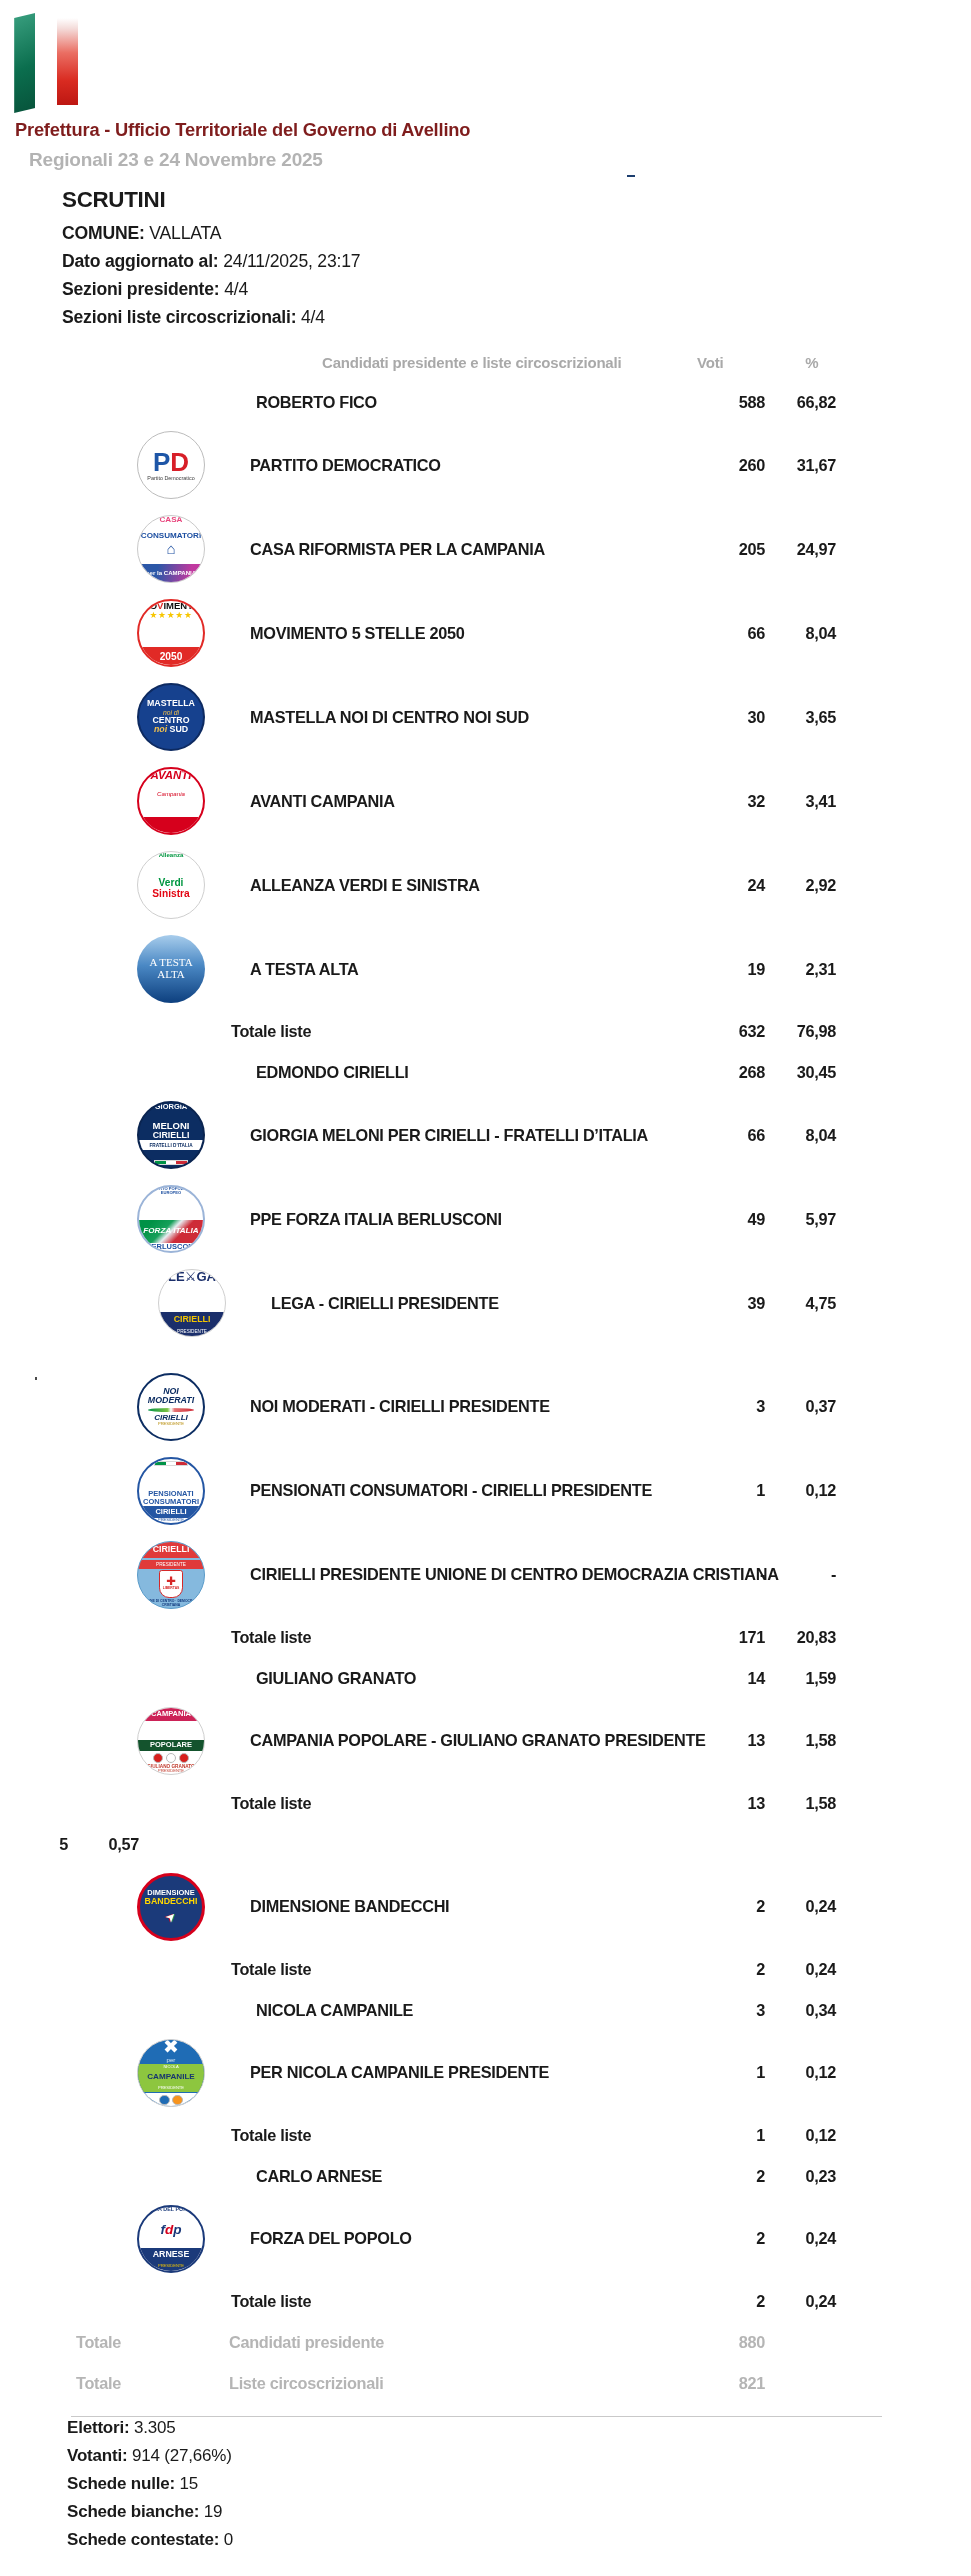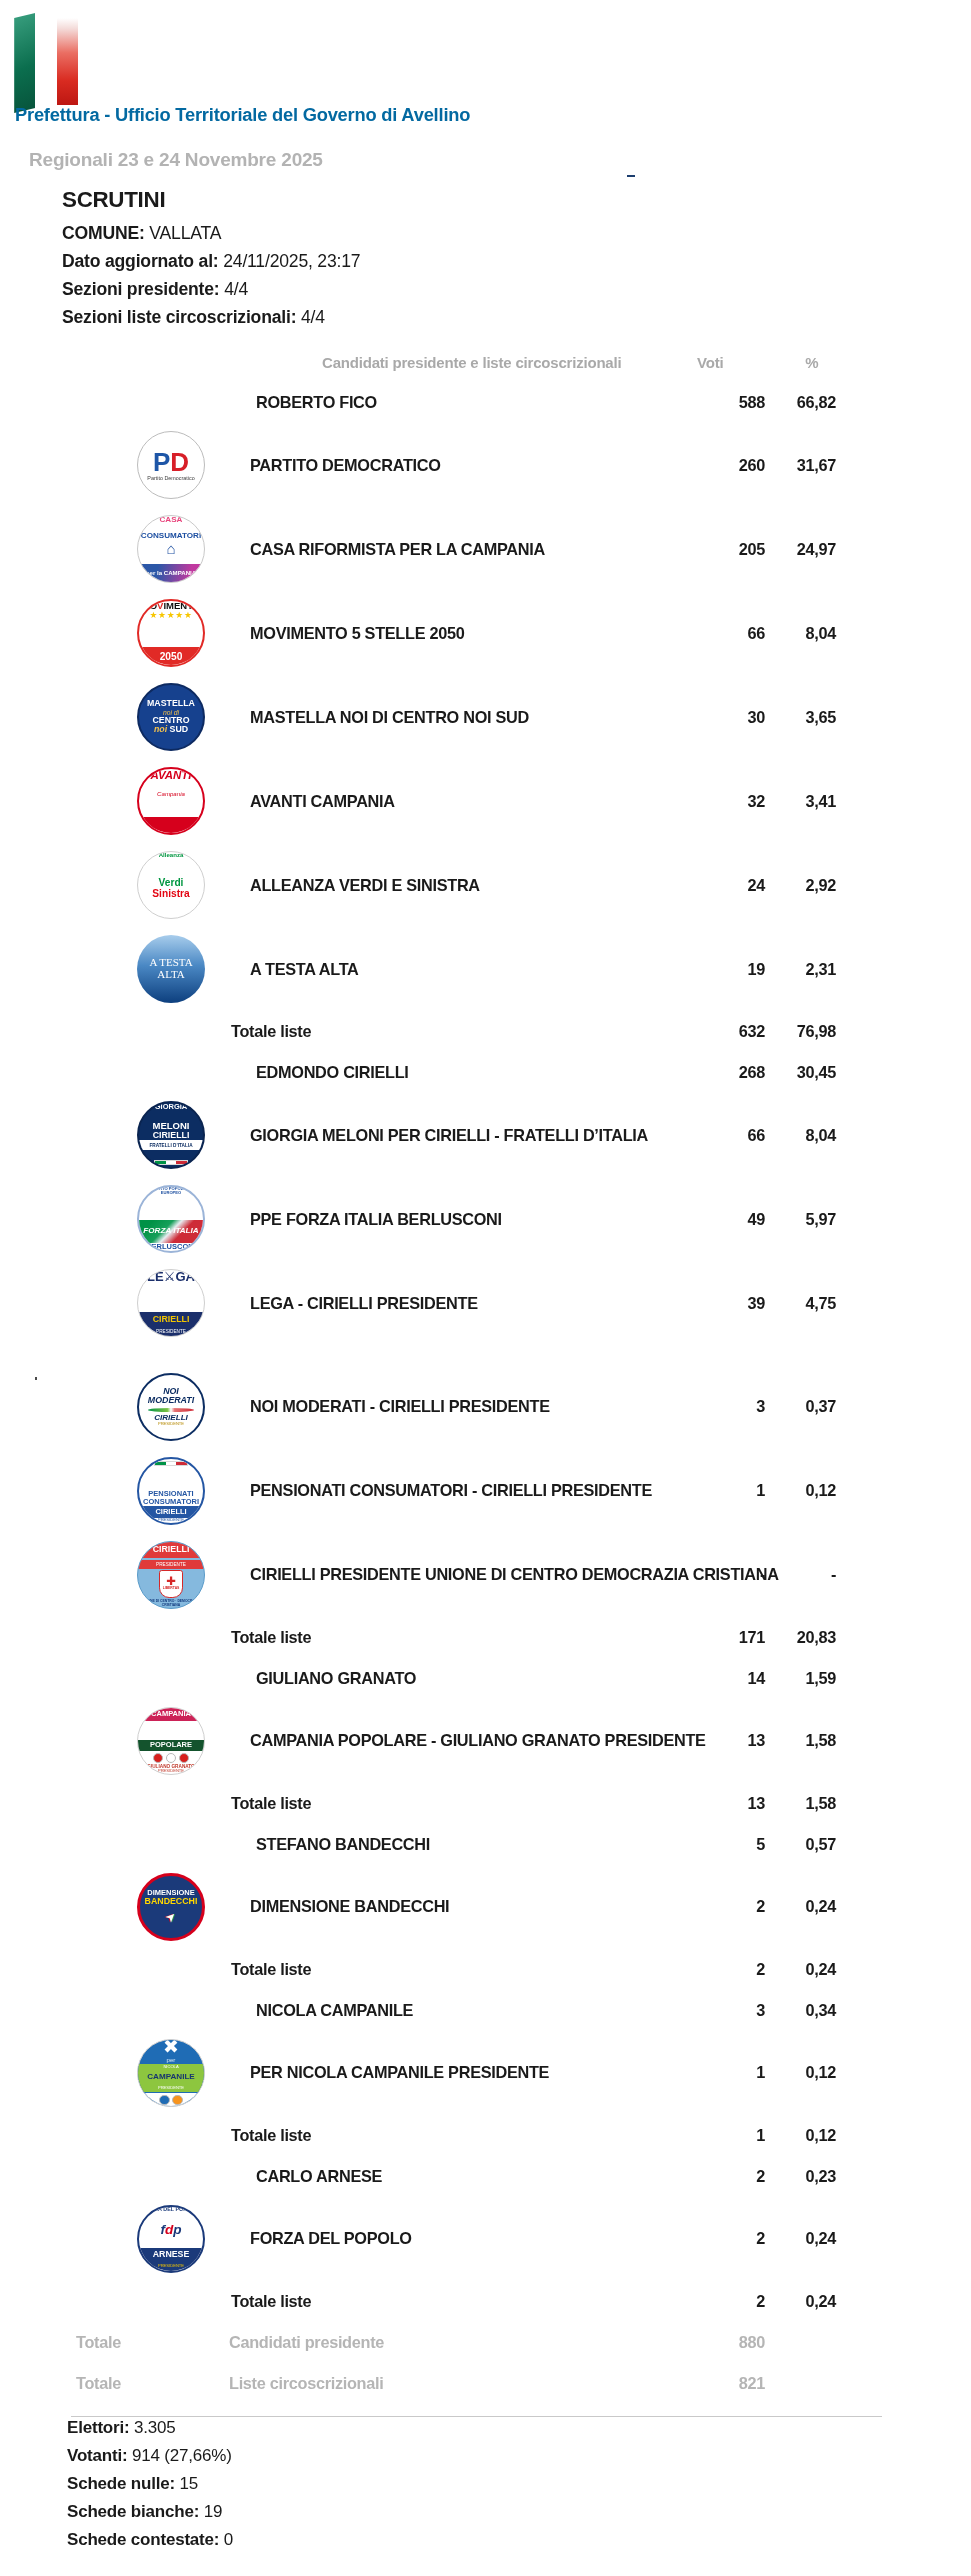--- a/index.html
+++ b/index.html
@@ -8,42 +8,42 @@
   .page { position:relative; width:972px; height:2576px; background:#fff; overflow:hidden; }
 
   
   .flag { position:absolute; left:14.2px; top:9.5px; width:65px; height:103px; }
   .flag .green { position:absolute; left:0; top:3.4px; width:21px; height:100px;
     background:linear-gradient(155deg,#3aa080 0%,#0b6e4e 55%,#07523a 100%);
     clip-path:polygon(0 5%,100% 0,100% 95%,0 100%); }
   .flag .red { position:absolute; left:43px; top:8.1px; width:21px; height:87px;
     background:linear-gradient(180deg,#ffffff 0%,#f4dcda 12%,#ea6e63 40%,#d92b21 72%,#bd1712 100%); }
 
-  .prefettura { position:absolute; left:15px; top:104px; font-size:18.3px; font-weight:700; color:#0369a1; letter-spacing:-0.2px; }
+  .prefettura { position:absolute; left:15px; top:119px; font-size:18.3px; font-weight:700; color:#7f1d1d; letter-spacing:-0.2px; }
   .election   { position:absolute; left:29px; top:149px; font-size:19px; font-weight:700; color:#b3b3b3; letter-spacing:-0.2px; }
   .artifact-dash { position:absolute; left:627px; top:175px; width:8.1px; height:2px; background:#1c3e6e; }
   .artifact-dot  { position:absolute; left:35px; top:1377px; width:2px; height:2.7px; background:#4a4a4a; }
 
   
   .scrutini { position:absolute; left:62px; top:187px; }
   .scrutini-title { font-size:22.4px; font-weight:800; letter-spacing:-0.3px; margin-bottom:6.1px; }
   .meta-line { font-size:17.6px; line-height:28px; letter-spacing:-0.2px; }
   .meta-line .lbl { font-weight:700; }
 
   
   .table { position:absolute; left:0; top:343px; width:972px; }
   .thead { display:flex; align-items:center; height:39px; color:#a9a9a9; font-weight:700; font-size:15px; width:836px; letter-spacing:-0.2px; }
   .th-name { flex:1; padding-left:322px; min-width:0; white-space:nowrap; }
   .th-voti { width:68px; }
   .th-pct  { width:71px; text-align:right; padding-right:17.6px; }
 
   .row { display:flex; align-items:center; width:836px; font-size:16.3px; font-weight:700; letter-spacing:-0.3px; }
   .row.list { height:84px; }
   .row.candidate, .row.total, .row.grandtotal { height:41px; }
-  .row.extra-gap { margin-bottom:19.7px; }
+  .row.extra-gap { margin-bottom:19.7px;padding-left:21px; }
   .cell-name { position:relative; flex:1; min-width:0; display:flex; align-items:center; height:100%; }
   .name-label { white-space:nowrap; }
   .row.candidate .name-label { padding-left:256px; }
   .row.list .name-label { padding-left:250px; }
   .row.total .name-label { padding-left:231px; }
   .row.grandtotal { color:#b5b5b5; }
   .row.grandtotal .name-label { padding-left:229px; }
   .gt-label { position:absolute; left:76px; top:50%; transform:translateY(-50%); }
   .cell-voti { width:68px; text-align:right; }
   .cell-pct  { width:71px; text-align:right; }
@@ -338,23 +338,20 @@
           <div class="cell-pct">1,58</div>
         </div>
         <div class="row total">
           <div class="cell-name">
             <span class="name-label">Totale liste</span>
           </div>
           <div class="cell-voti">13</div>
           <div class="cell-pct">1,58</div>
         </div>
         <div class="row candidate">
-          <div class="cell-name">
-            <span class="name-label">STEFANO BANDECCHI</span>
-          </div>
           <div class="cell-voti">5</div>
           <div class="cell-pct">0,57</div>
         </div>
         <div class="row list">
           <div class="cell-name">
             <div class="logo" style="background: rgb(27, 58, 122); border: 3.4px solid rgb(214, 0, 28);">
               <div class="text" style="font-size: 7.5px; color: rgb(255, 255, 255); font-weight: 700;">DIMENSIONE</div>
               <div class="text" style="font-size: 8.8px; color: rgb(255, 215, 0); font-weight: 700;">BANDECCHI</div>
               <div class="arrowpart"><span>➤</span></div>
             </div>

